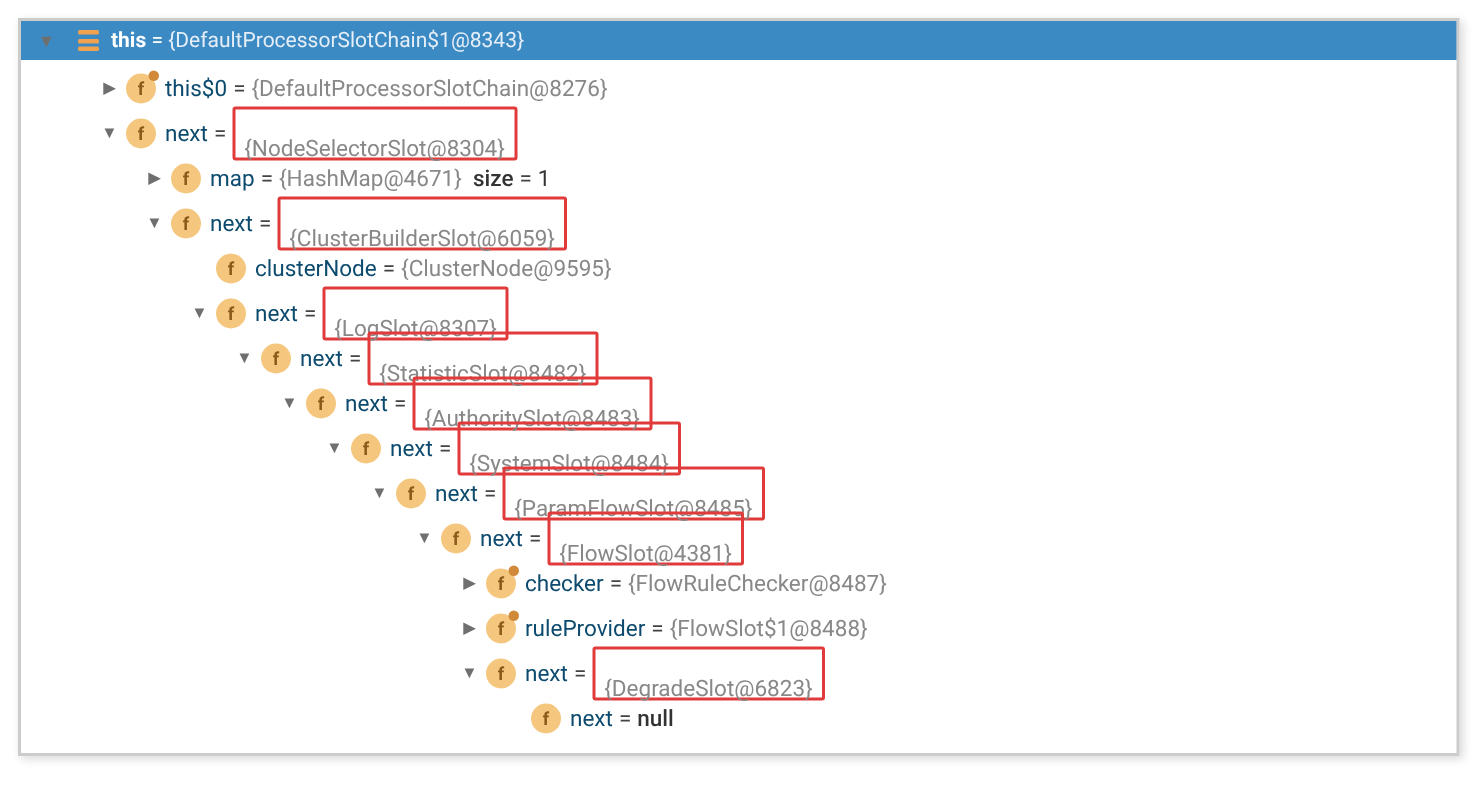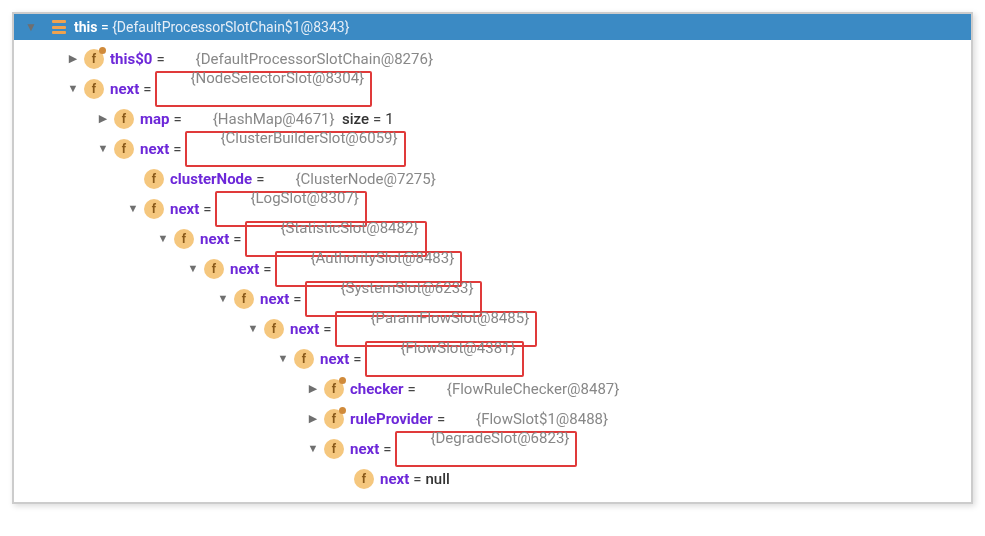--- a/index.html
+++ b/index.html
@@ -74,31 +74,31 @@
     position: relative;
   }
   .ficon.tag::after{
     content:"";
     position:absolute;
     top:-2px; right:-2px;
     width:7px;height:7px;
     background:#d08a3a;
     border-radius:50%;
   }
-  .name { color: #6d28d9; font-weight: 700; }
+  .name { color: #0c4a6e; font-weight: 400; }
   .eq   { color: #444; margin: 0 4px; }
-  .val  { color: #888; margin-left: 27px; }
+  .val  { color: #888; }
   .kw   { color: #333; font-weight: 500; }
   .num  { color: #333; }
   .box {
     border: 2.5px solid #e03a3a;
     border-radius: 2px;
     padding: 16px 6px;
     display: inline-flex;
-    align-items: flex-end;
+    align-items: flex-start;
     height: 24px;
   }
   .header .title-this { font-weight:700; }
   .header .title-val  { color:#e6eef7; }
 </style>
 </head>
 <body>
 
 <div class="frame">
 
@@ -154,21 +154,21 @@
         <span class="box">
           <span class="val">{ClusterBuilderSlot@6059}</span>
         </span>
       </div>
       <div class="row">
         <span class="indent" style="width: 110px;"></span>
         <span class="chev blank">▶</span>
         <span class="ficon">f</span>
         <span class="name">clusterNode</span>
         <span class="eq"> = </span>
-        <span class="val">{ClusterNode@7275}</span>
+        <span class="val">{ClusterNode@9595}</span>
       </div>
       <div class="row">
         <span class="indent" style="width: 110px;"></span>
         <span class="chev">▼</span>
         <span class="ficon">f</span>
         <span class="name">next</span>
         <span class="eq"> = </span>
         <span class="box">
           <span class="val">{LogSlot@8307}</span>
         </span>
@@ -193,21 +193,21 @@
           <span class="val">{AuthoritySlot@8483}</span>
         </span>
       </div>
       <div class="row">
         <span class="indent" style="width: 200px;"></span>
         <span class="chev">▼</span>
         <span class="ficon">f</span>
         <span class="name">next</span>
         <span class="eq"> = </span>
         <span class="box">
-          <span class="val">{SystemSlot@6233}</span>
+          <span class="val">{SystemSlot@8484}</span>
         </span>
       </div>
       <div class="row">
         <span class="indent" style="width: 230px;"></span>
         <span class="chev">▼</span>
         <span class="ficon">f</span>
         <span class="name">next</span>
         <span class="eq"> = </span>
         <span class="box">
           <span class="val">{ParamFlowSlot@8485}</span>

